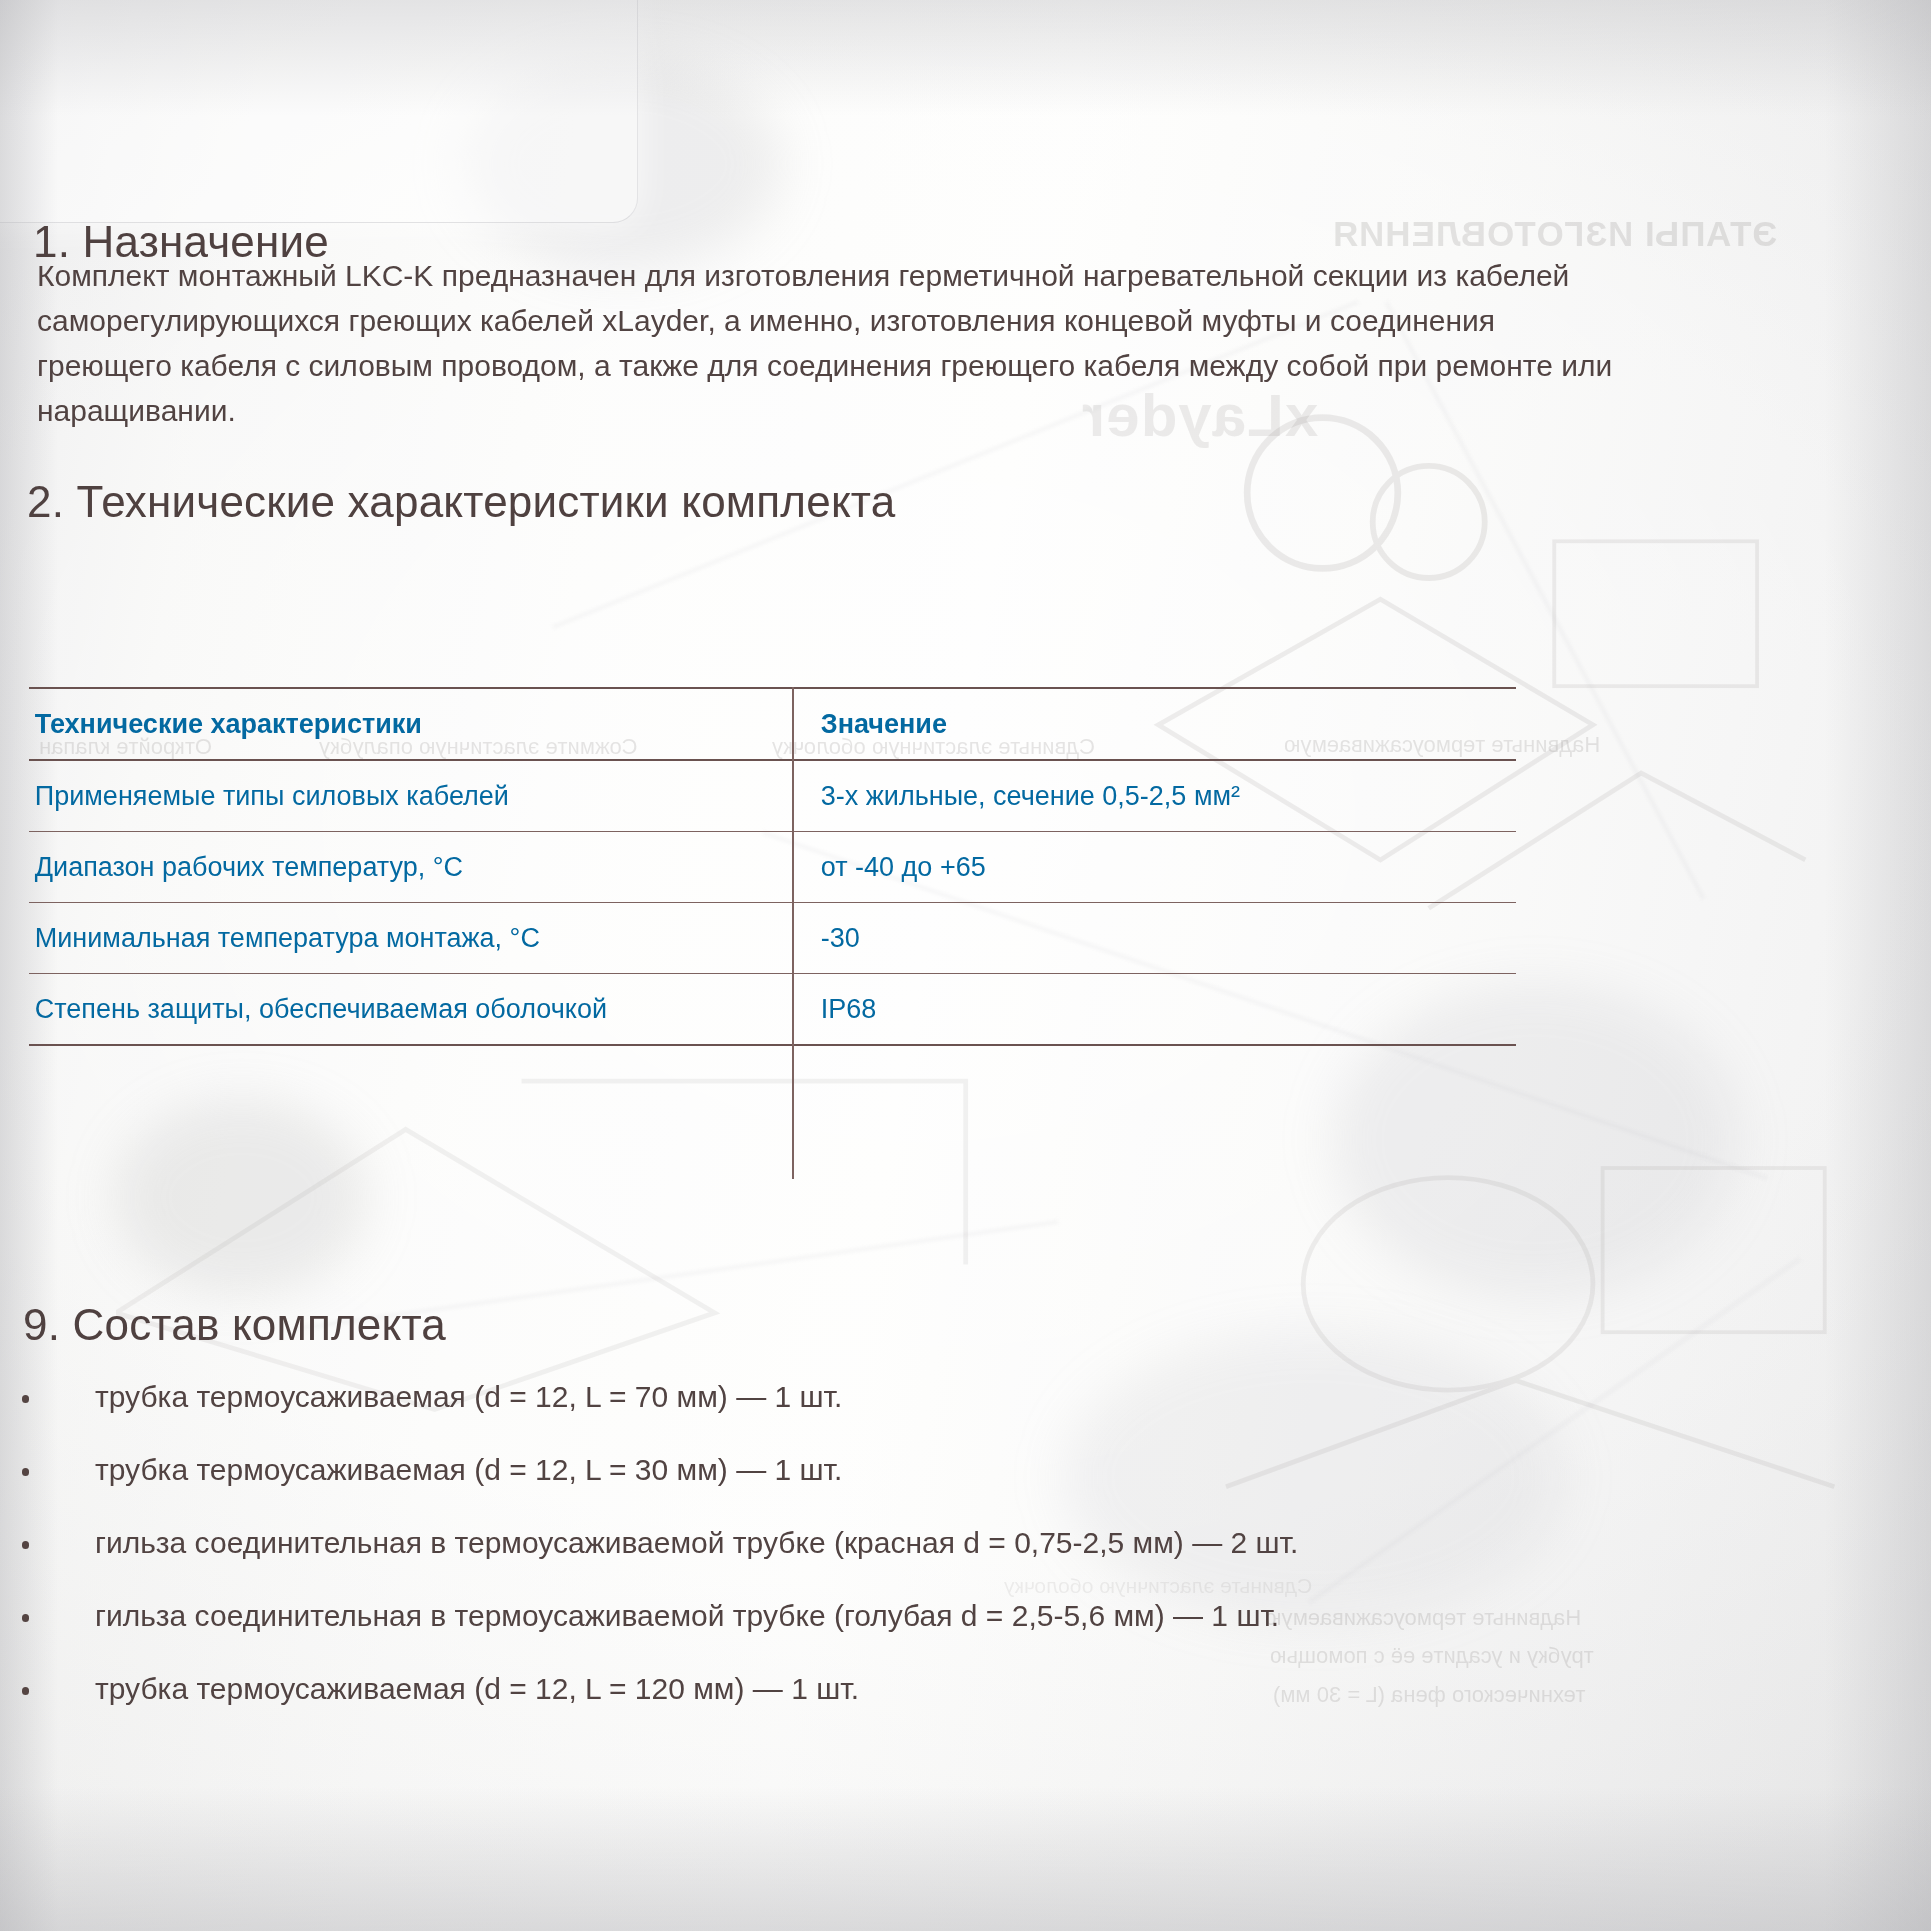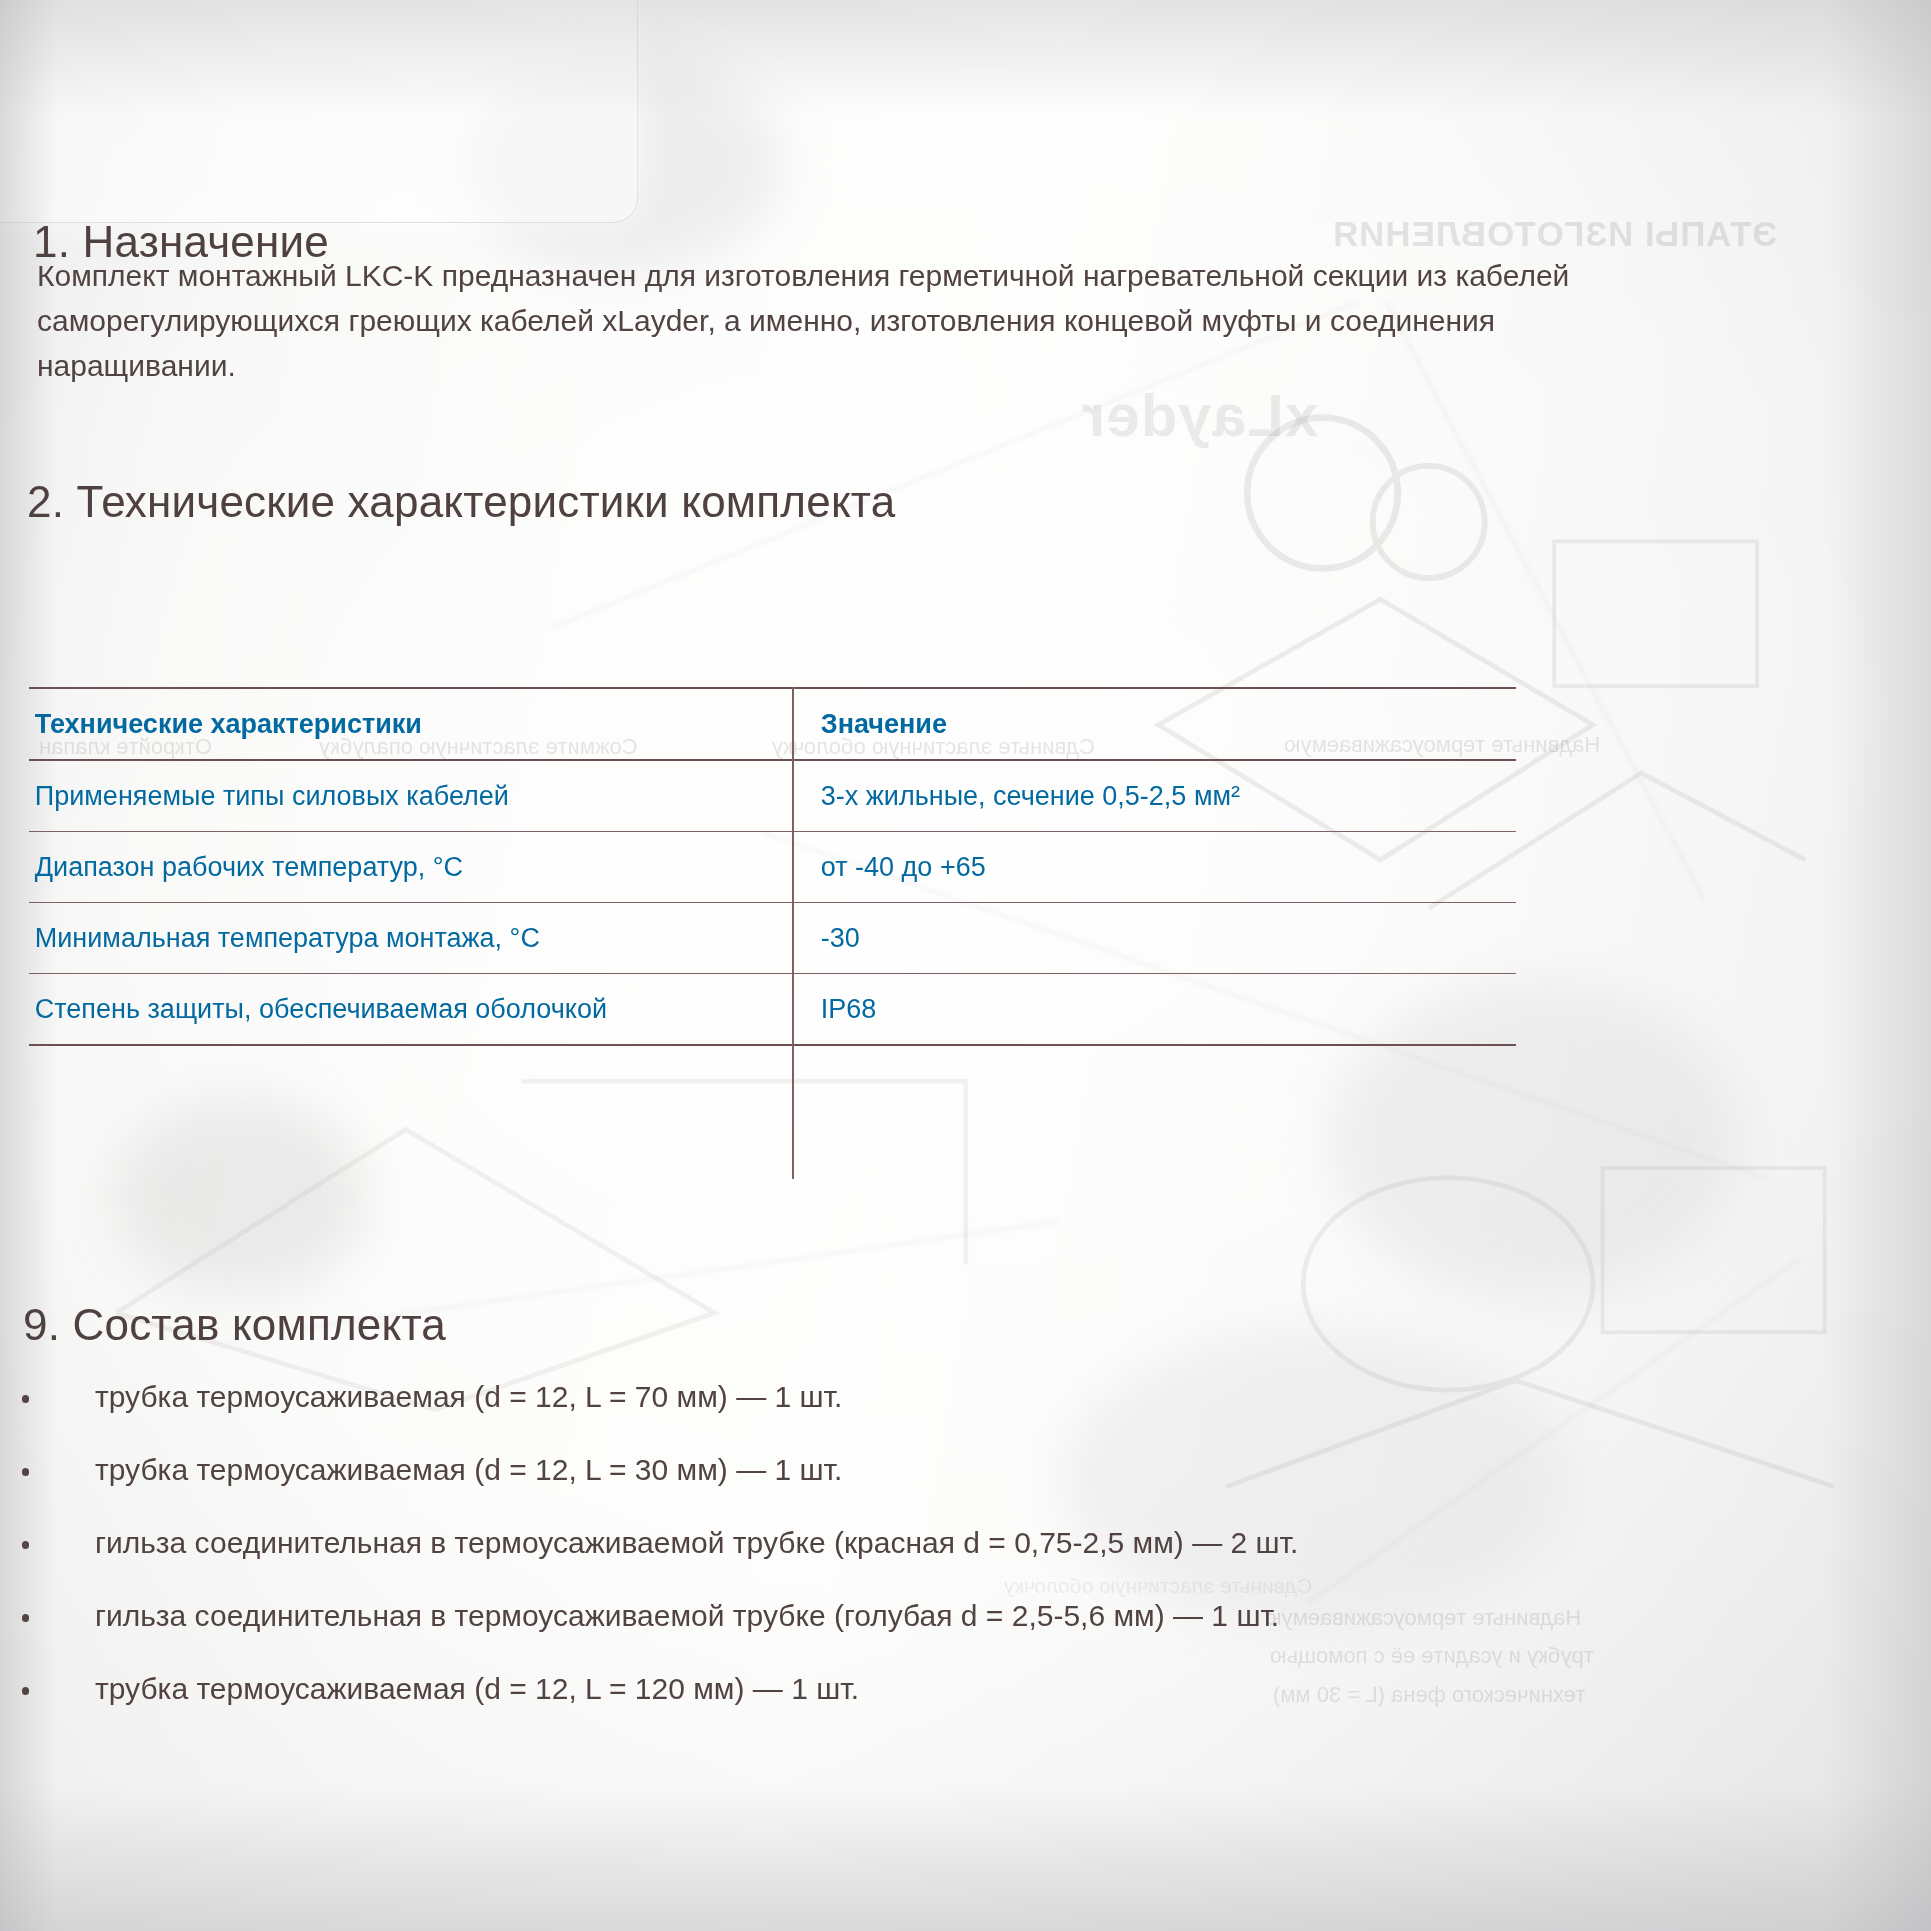--- a/index.html
+++ b/index.html
@@ -268,20 +268,21 @@
     <rect x="420" y="30" width="230" height="170" fill="none" stroke="#8a8482" stroke-width="4"></rect>
   </svg>
 
   <div class="content">
 
     <h2 class="h-section" style="left:33px; top:180px;">1. Назначение</h2>
 
     <div class="body-par" style="top:253px;">
       <span class="ln">Комплект монтажный LKC-K предназначен для изготовления герметичной нагревательной секции из кабелей</span>
       <span class="ln">саморегулирующихся греющих кабелей xLayder, а именно, изготовления концевой муфты и соединения</span>
+      <span class="ln">греющего кабеля с силовым проводом, а также для соединения греющего кабеля между собой при ремонте или</span>
       <span class="ln">наращивании.</span>
     </div>
 
     <h2 class="h-section" style="left:27px; top:440px;">2. Технические характеристики комплекта</h2>
 
     <div class="spec-table">
       <div class="col-div"></div>
       <table>
         <thead>
           <tr>

